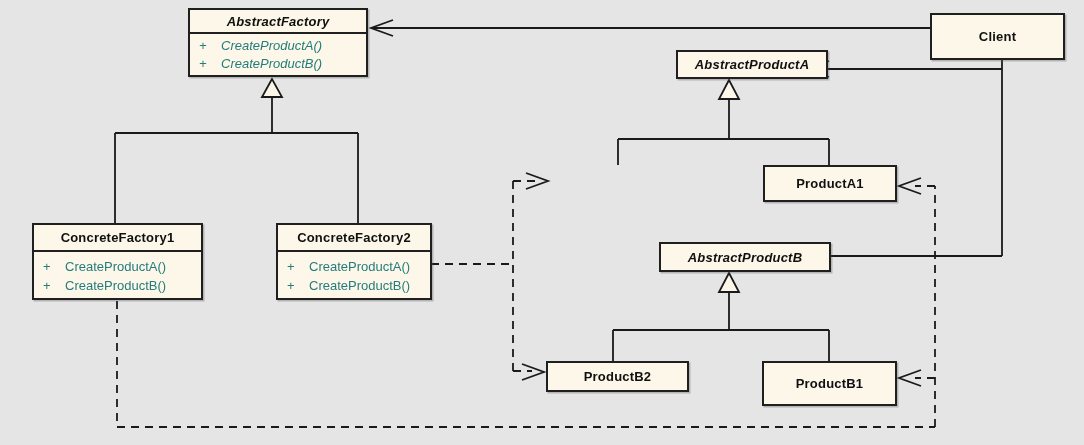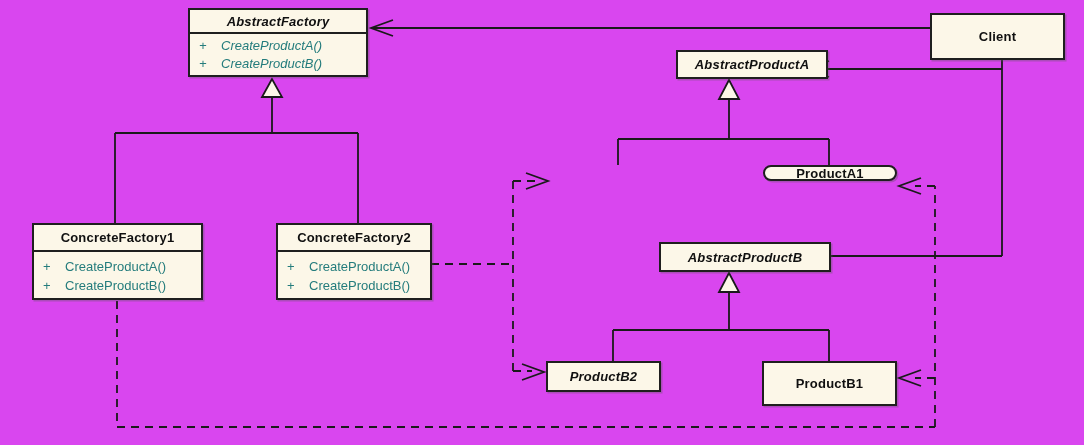--- a/index.html
+++ b/index.html
@@ -1,19 +1,19 @@
 <!DOCTYPE html>
 <html><head>
 <meta charset="utf-8">
 <style>
   html,body{margin:0;padding:0;background:#ffffff;}
   .canvas{
     position:relative;
     width:1084px;height:445px;
-    background:#d946ef;
+    background:#e5e5e5;
     font-family:"Liberation Sans",sans-serif;
     overflow:hidden;
   }
   .wires{position:absolute;left:0;top:0;z-index:1;}
   .uml-box{
     position:absolute;box-sizing:border-box;z-index:2;
     background:var(--box-fill,#FCF7E8);
     border:2px solid var(--box-border,#1F1F1F);
     box-shadow:1.5px 1.5px 0 rgba(90,90,90,.35);
     color:#101010;
@@ -106,21 +106,21 @@
 
   <div class="uml-box" style="left:930px;top:13px;width:135px;height:47px;">
     <div class="box-header">Client</div>
   </div>
 
   <div class="uml-box abstract" style="left:653px;top:50px;width:152px;height:29px;margin-left:23px;">
     <div class="box-header">AbstractProductA</div>
   </div>
 
 
-  <div class="uml-box" style="left:763px;top:165px;width:134px;height:16px;border-radius:8px;">
+  <div class="uml-box" style="left:763px;top:165px;width:134px;height:37px;">
     <div class="box-header">ProductA1</div>
   </div>
 
   <div class="uml-box abstract" style="left:659px;top:242px;width:172px;height:30px;">
     <div class="box-header">AbstractProductB</div>
   </div>
 
   <div class="uml-box two-comp cf" style="left:32px;top:223px;width:171px;height:77px;">
     <div class="box-header">ConcreteFactory1</div>
     <div class="box-methods">
@@ -142,21 +142,21 @@
         <span class="vis">+</span>
         <span class="sig">CreateProductA()</span>
       </div>
       <div class="method-row">
         <span class="vis">+</span>
         <span class="sig">CreateProductB()</span>
       </div>
     </div>
   </div>
 
-  <div class="uml-box" style="left:546px;top:361px;width:115px;height:31px;font-style:italic;">
+  <div class="uml-box" style="left:546px;top:361px;width:143px;height:31px;">
     <div class="box-header">ProductB2</div>
   </div>
 
   <div class="uml-box" style="left:762px;top:361px;width:135px;height:45px;">
     <div class="box-header">ProductB1</div>
   </div>
 
 </div>
 
 </body></html>

